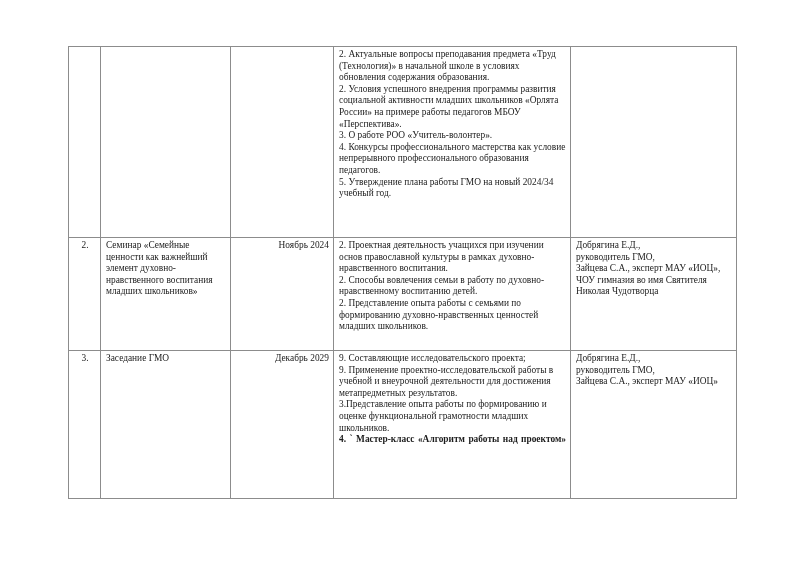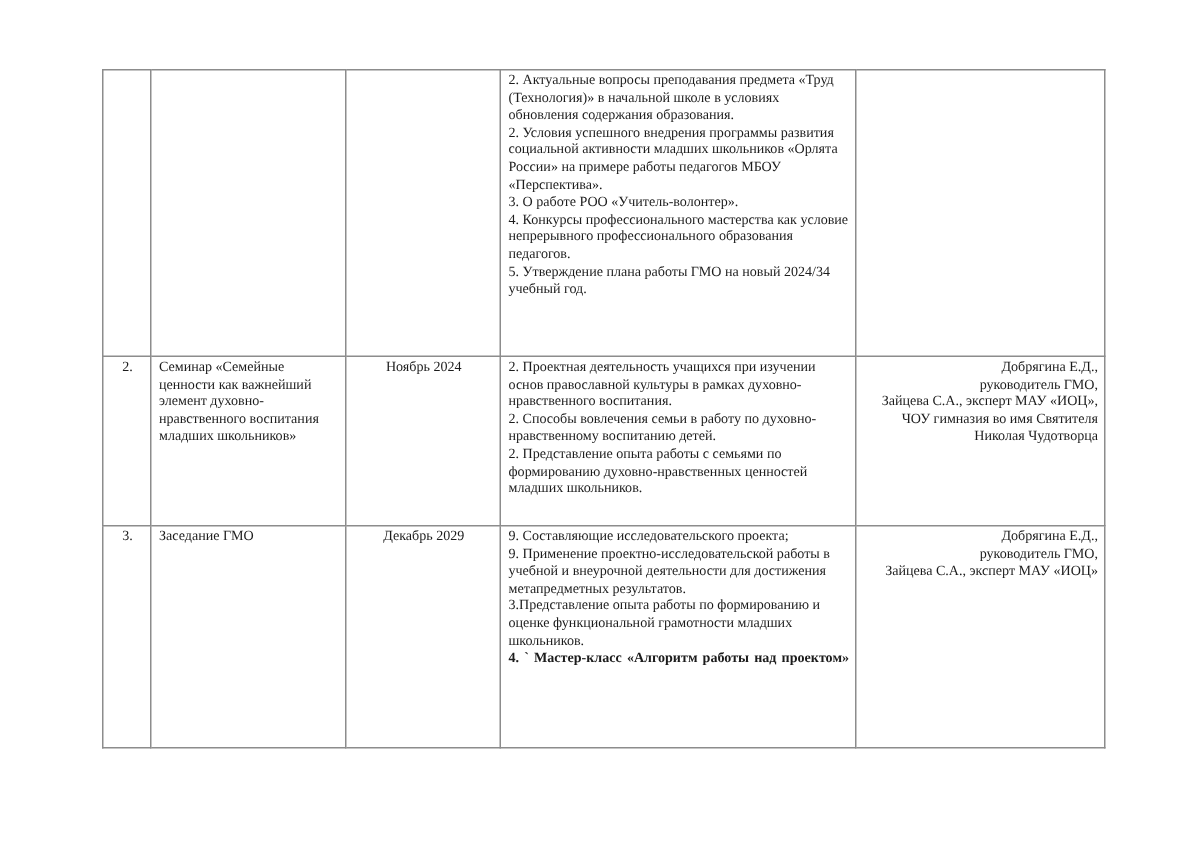--- a/index.html
+++ b/index.html
@@ -64,35 +64,34 @@
   .row-1 td { height: 186px; }
   .row-2 td { height: 108px; }
   .row-3 td { height: 143px; }
 
   .num-cell {
     text-align: center;
     padding-top: 3px;
   }
 
   .date-cell {
-    text-align: center;
+    text-align: right;
     padding-top: 3px;
   }
 
   .event-cell {
     padding-top: 3px;
   }
 
   .content-cell {
     padding-top: 2px;
   }
 
   .resp-cell {
     padding-top: 3px;
-    text-align: right;
   }
 
   
   .scan-table td {
     text-rendering: optimizeLegibility;
   }
 </style>
 </head>
 <body>
 

